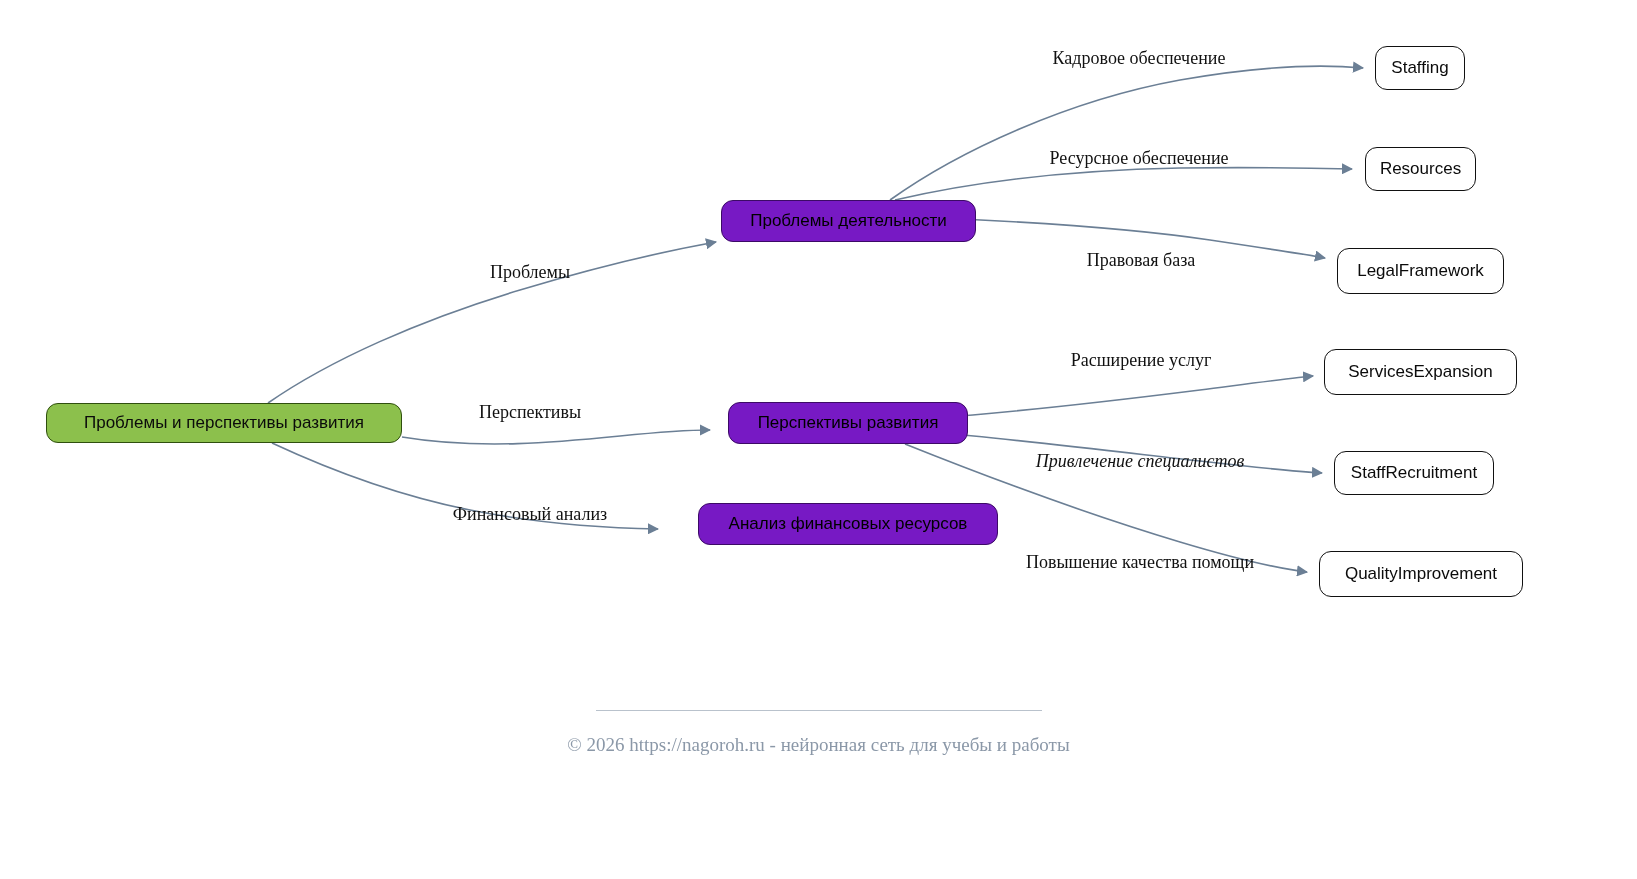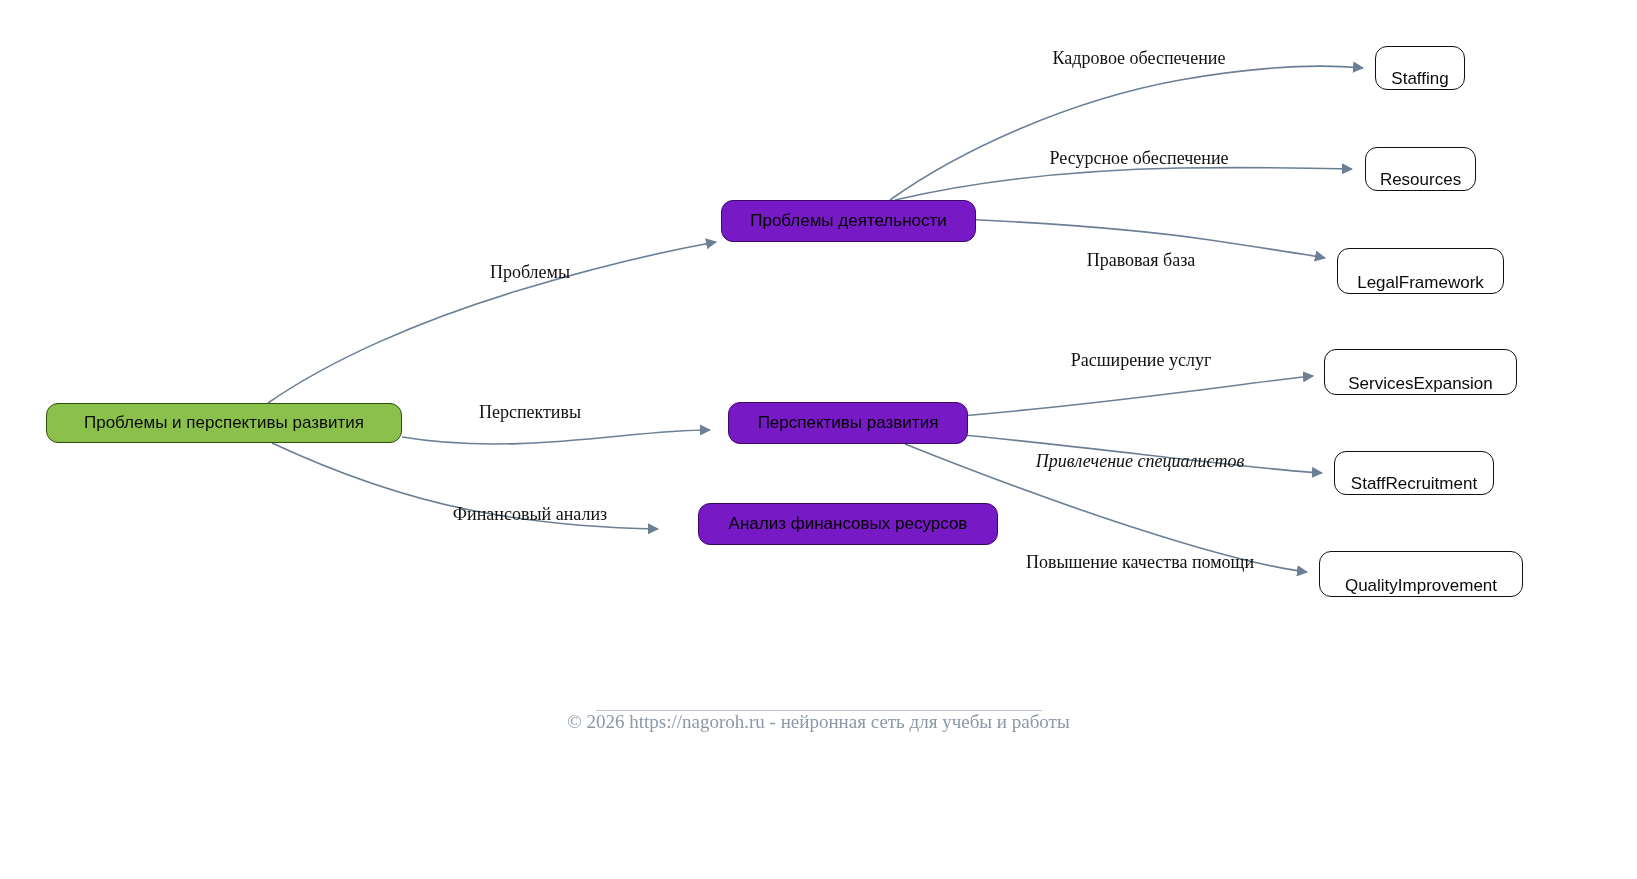--- a/index.html
+++ b/index.html
@@ -44,21 +44,20 @@
   }
   .node.mid {
     background: #7719c4;
     border-color: #3c0a66;
     color: #000000;
     margin-left: 35px;
   }
   .node.leaf {
     background: #ffffff;
     border-color: #111111;
-    align-items: flex-end;
   }
   .edge-label {
     position: absolute;
     font-family: "Liberation Serif", serif;
     font-size: 18px;
     color: #111111;
     white-space: nowrap;
     transform: translate(-50%, -50%);
     background: transparent;
   }
@@ -76,20 +75,21 @@
     color: #5c6b80;
     line-height: 1.35;
   }
   #footer .rule {
     width: 446px;
     height: 1px;
     background: #b9c2cc;
     margin: 10px auto 0 auto;
   }
   #footer .copy {
+    margin-top: 23px;
     font-family: "Liberation Serif", serif;
     font-size: 19px;
     color: #8b98a8;
     text-align: center;
   }
 </style>
 </head>
 <body>
 
 <div id="canvas">

